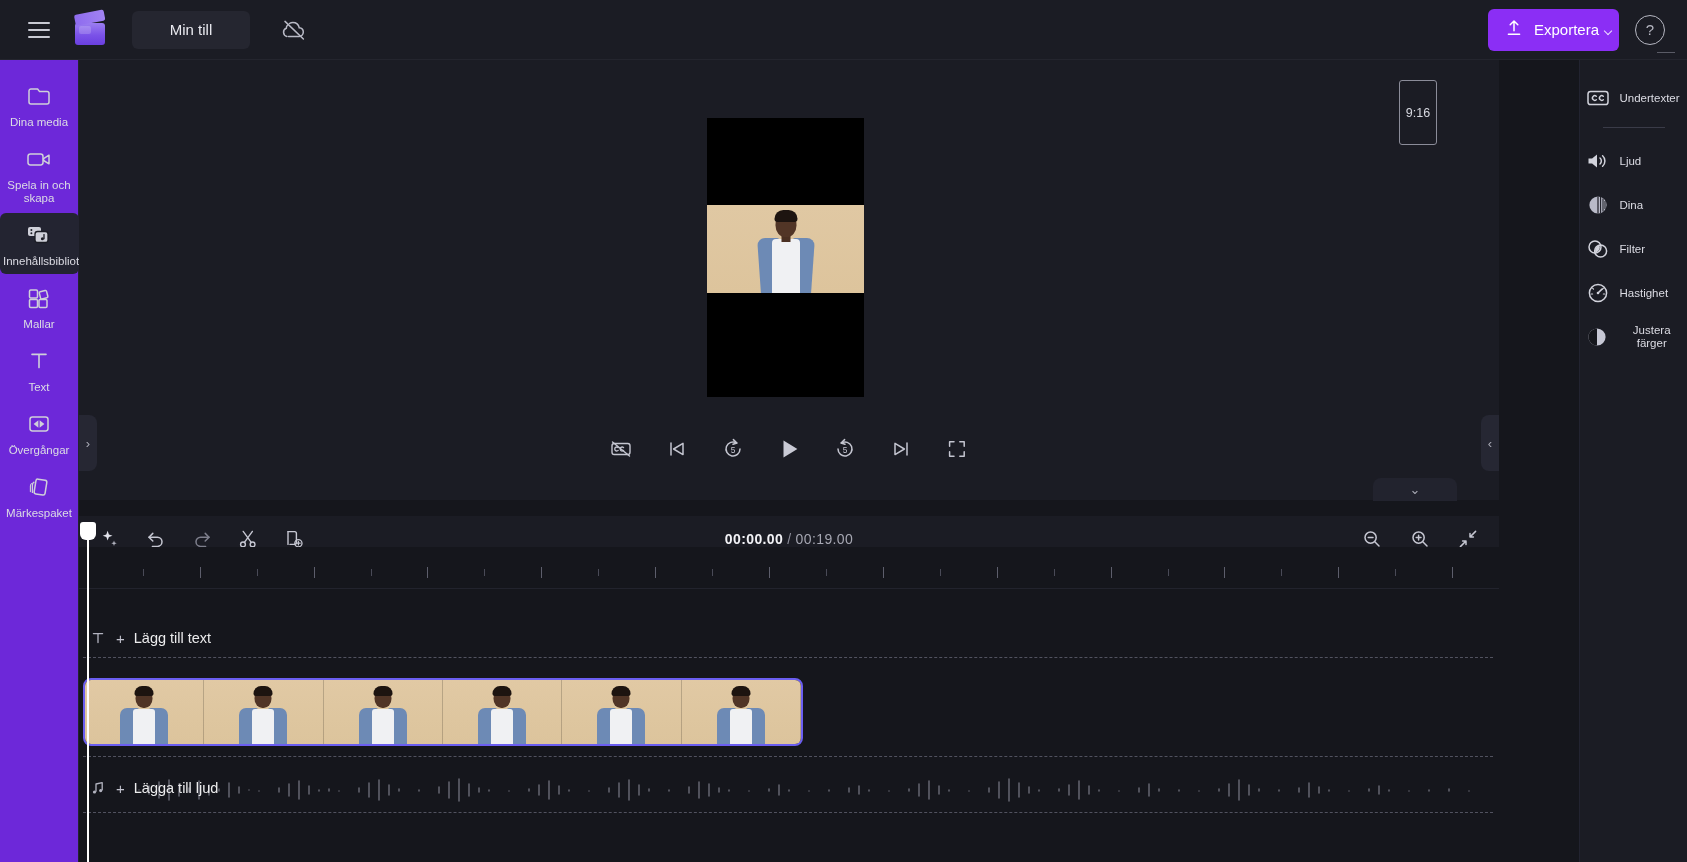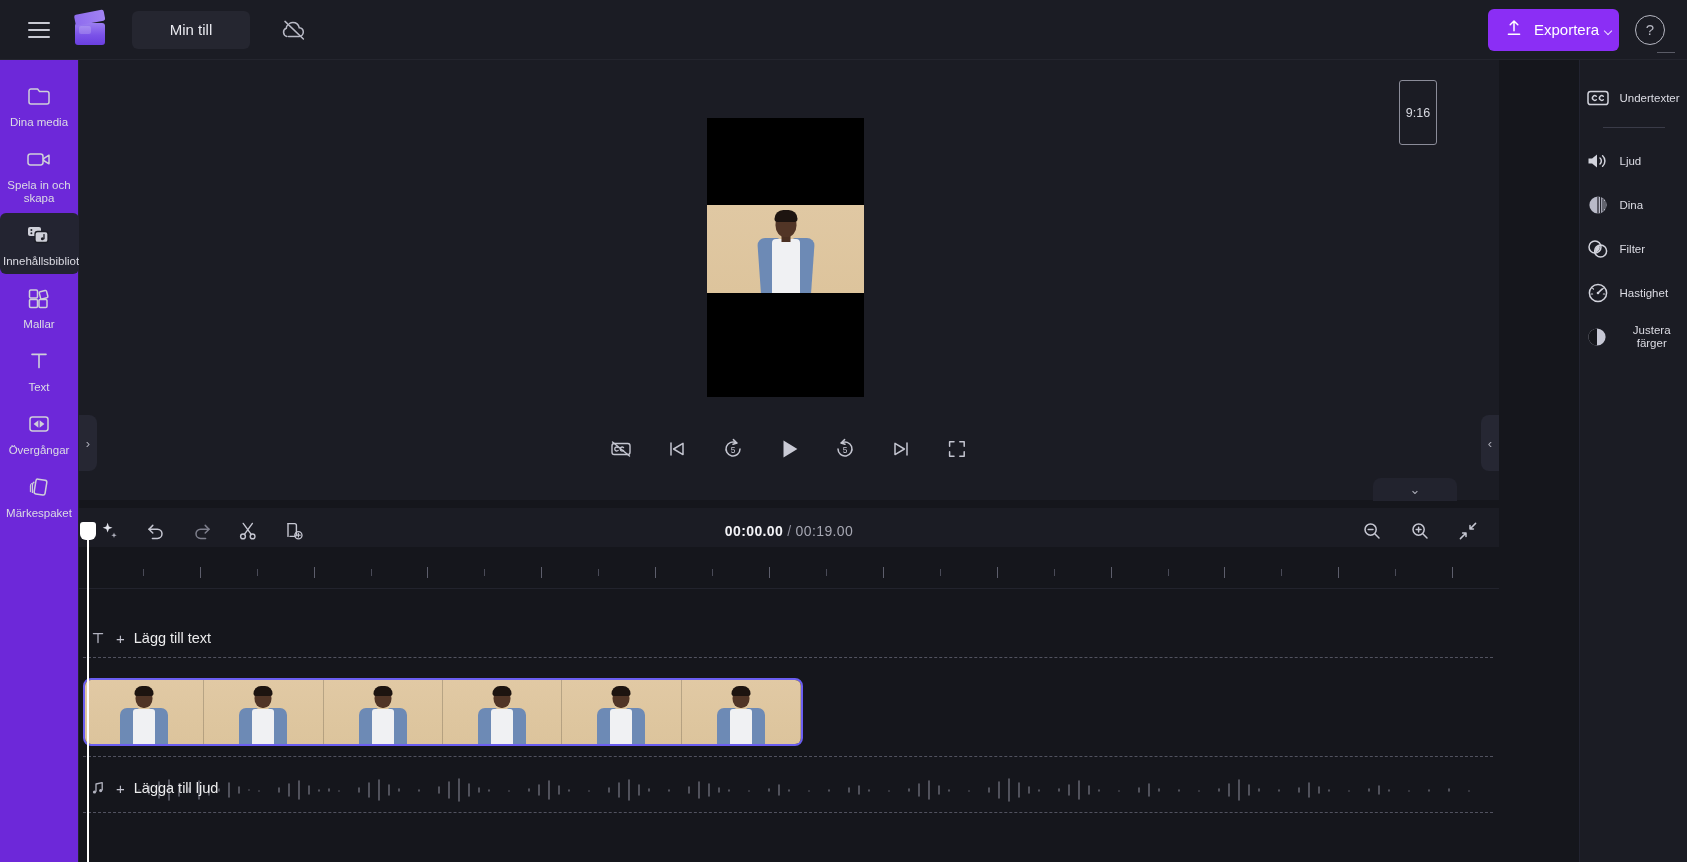--- a/index.html
+++ b/index.html
@@ -139,21 +139,21 @@
   .rr-sep { width: 62px; height: 1px; background: #3a3b48; margin: 7px 0 9px; }
 
   
   #timeline { position: absolute; left: 79px; top: 500px; width: 1420px; height: 362px; background: #15161c; }
   .tl-tab {
     position: absolute; right: 42px; top: -22px; width: 84px; height: 23px;
     background: #22232e; border-radius: 8px 8px 0 0;
     display:flex; align-items:center; justify-content:center; cursor:pointer;
   }
   .tl-toolbar {
-    position: absolute; left: 0; top: 8px; width: 1420px; height: 47px;
+    position: absolute; left: 0; top: 16px; width: 1420px; height: 47px;
     background: #1b1c24; border-bottom: 1px solid #24252f;
     display: flex; align-items: center;
   }
   .tb-icons { display: flex; align-items: center; gap: 16px; padding-left: 16px; }
   .tb-btn { width: 30px; height: 30px; display:flex; align-items:center; justify-content:center;
     cursor:pointer; color:#c6c7d2; }
   .timecode { position: absolute; left: 0; right: 0; text-align: center;
     font-size: 14px; letter-spacing: .4px; pointer-events:none; }
   .timecode .cur { color: #f2f2f6; font-weight: bold; }
   .timecode .sep { color: #8d8e9a; margin: 0 4px; }

